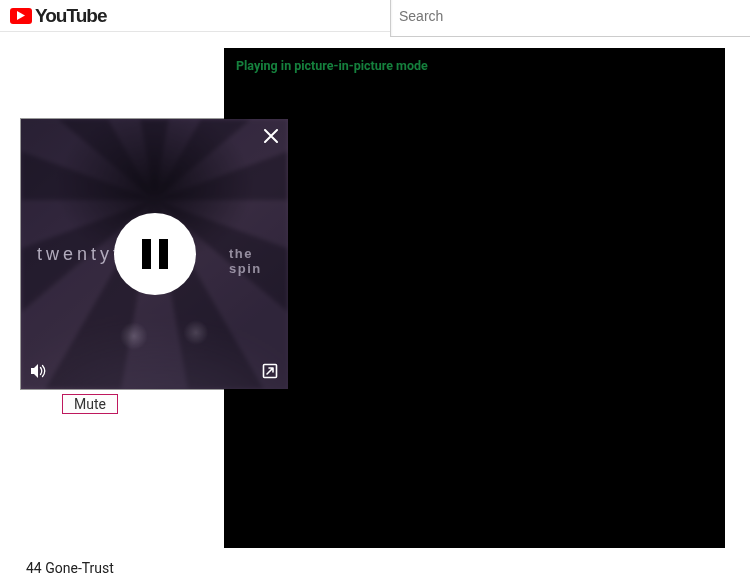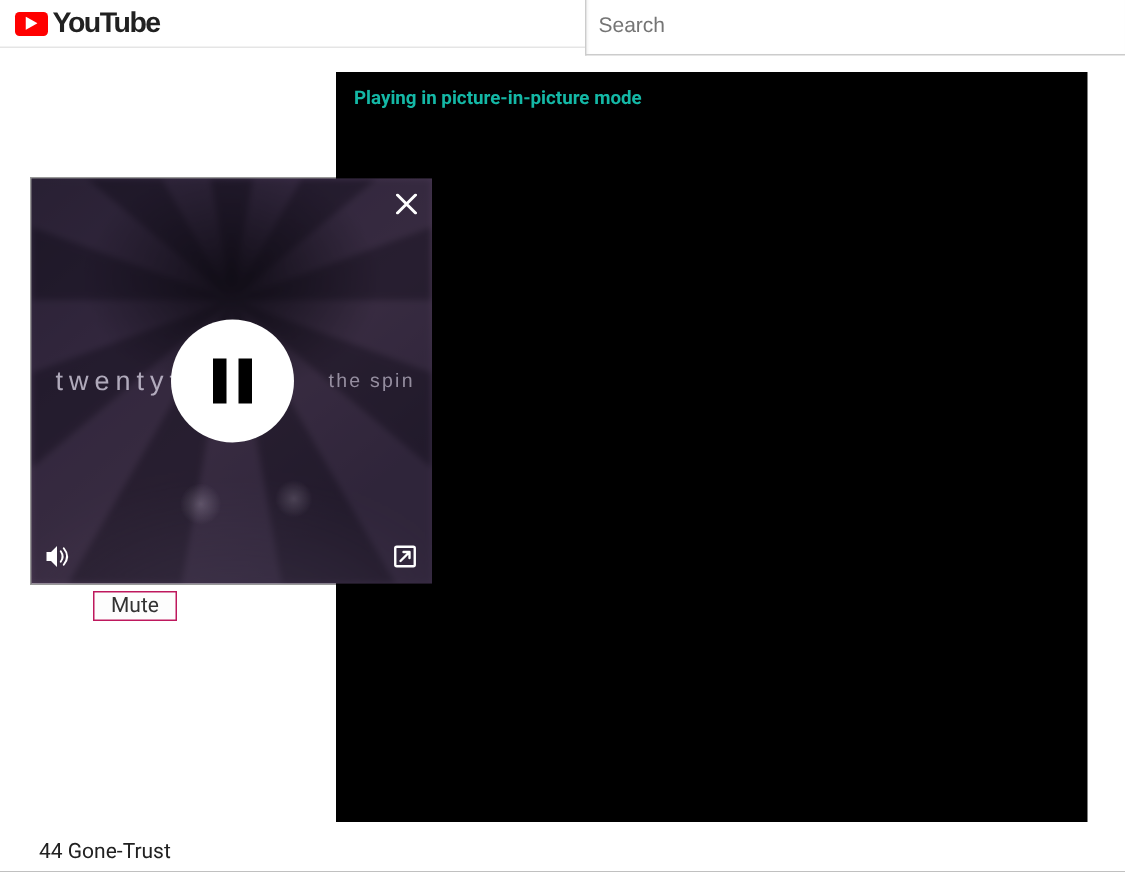--- a/index.html
+++ b/index.html
@@ -5,28 +5,28 @@
   *{box-sizing:border-box;margin:0;padding:0}
   html,body{width:750px;height:581px;font-family:Roboto,Arial,sans-serif;background:#fff;overflow:hidden}
   .topbar{height:32px;display:flex;align-items:center;padding-left:10px;border-bottom:1px solid #e5e5e5;position:relative}
   .logo-wrap{display:flex;align-items:center;gap:3px;cursor:pointer}
   .logo-mark{width:22px;height:16px;background:#ff0000;border-radius:3px;display:flex;align-items:center;justify-content:center}
   .logo-mark svg{display:block}
   .logo-text{font-family:"Arial Black",Arial,sans-serif;font-weight:800;font-size:19px;letter-spacing:-1.0px;color:#212121}
   .search-wrap{position:absolute;left:390px;right:0;top:0;height:32px;display:flex;align-items:center}
   .search-input{flex:1;height:42px;border:1px solid #ccc;border-right:none;background:#fff;font-size:14px;color:#ec4899;padding:0 8px;outline:none;box-shadow:inset 1px 1px 2px rgba(0,0,0,.05)}
   .main-player{position:absolute;left:224px;top:48px;width:501px;height:500px;background:#000}
-  .pip-msg{color:#14b8a6;font-size:12.5px;font-weight:700;padding:10px 12px}
+  .pip-msg{color:#15803d;font-size:12.5px;font-weight:700;padding:10px 12px}
   .pip-window{position:absolute;left:21px;top:119px;width:267px;height:270px;background:linear-gradient(140deg,#2a2136,#3f2f4c 30%,#4d3a55 55%,#3a2c46 80%);overflow:hidden;box-shadow:0 0 0 1px rgba(0,0,0,.4)}
   .pip-bg{position:absolute;inset:0;filter:blur(2px) saturate(.8) brightness(.7);background:
      radial-gradient(ellipse 140px 110px at 50% 25%,rgba(20,15,30,.9),rgba(55,40,70,.1) 70%),
      radial-gradient(ellipse 250px 180px at 50% 120%,rgba(120,100,140,.5),rgba(40,30,55,.2) 70%),
      repeating-conic-gradient(from 30deg at 50% 30%,rgba(30,22,45,.6) 0deg 20deg,rgba(70,55,90,.4) 20deg 40deg)}
   .album-left{position:absolute;left:16px;top:125px;color:#c9c3d4;font-family:Arial,sans-serif;font-size:18px;letter-spacing:4px;font-weight:300;opacity:.85}
-  .album-right{position:absolute;left:198px;top:127px;color:#c4bdcf;font-family:Arial,sans-serif;font-size:13px;letter-spacing:1.5px;font-weight:400;opacity:.7}
+  .album-right{position:absolute;left:208px;top:127px;color:#c4bdcf;font-family:Arial,sans-serif;font-size:13px;letter-spacing:1.5px;font-weight:700;opacity:.7}
   .pause-btn{position:absolute;left:50%;top:50%;width:82px;height:82px;margin:-41px 0 0 -41px;background:#fff;border-radius:50%;display:flex;align-items:center;justify-content:center;cursor:pointer}
   .pause-btn .bars{display:flex;gap:8px}
   .pause-btn .bars span{width:9px;height:30px;background:#000}
   .close-btn{position:absolute;right:10px;top:10px;width:14px;height:14px;cursor:pointer}
   .close-btn svg{display:block}
   .expand-btn{position:absolute;right:10px;bottom:10px;width:16px;height:16px;cursor:pointer}
   .expand-btn svg{display:block}
   .vol-btn{position:absolute;left:8px;bottom:8px;width:20px;height:20px;cursor:pointer}
   .vol-btn svg{display:block}
   .mute-tip{position:absolute;left:62px;top:394px;border:1px solid #be185d;background:#fdfdfd;font-size:14px;color:#333;padding:2px 11px;line-height:1}

